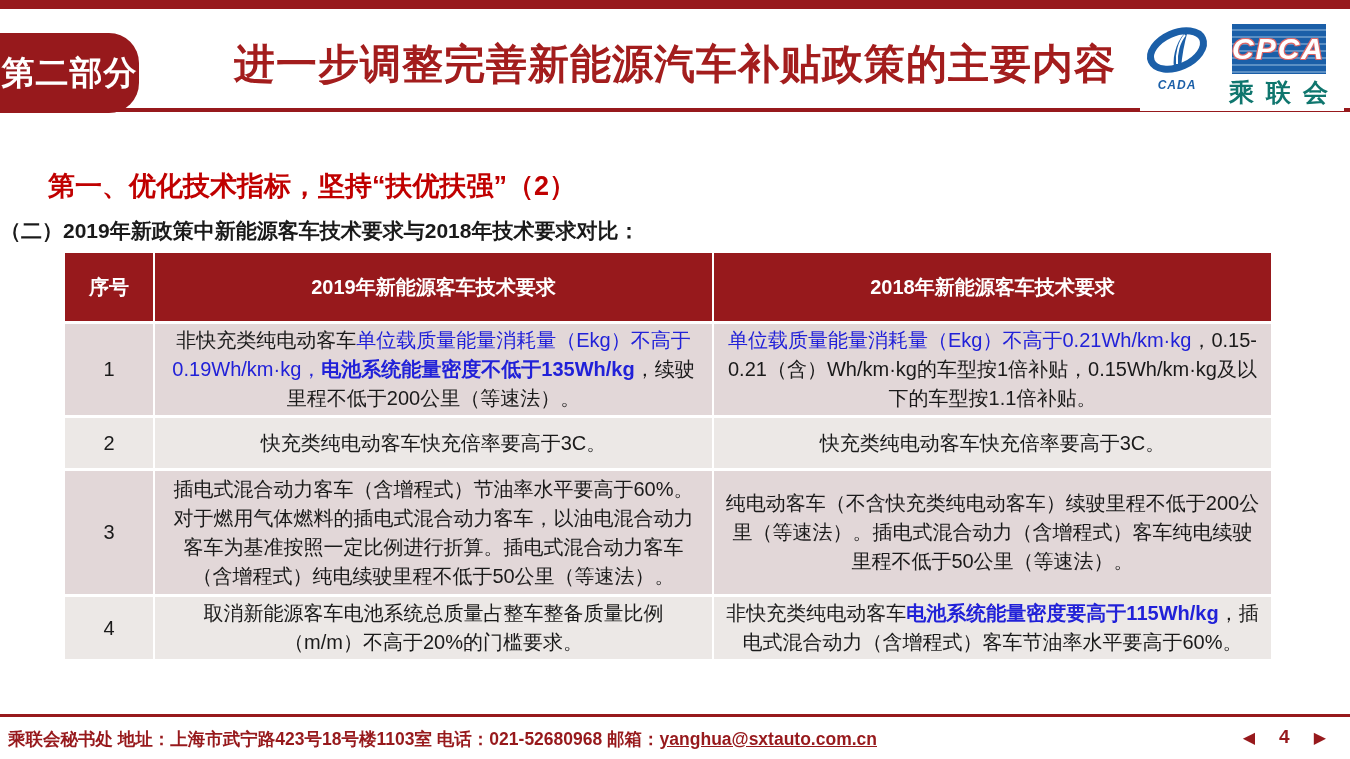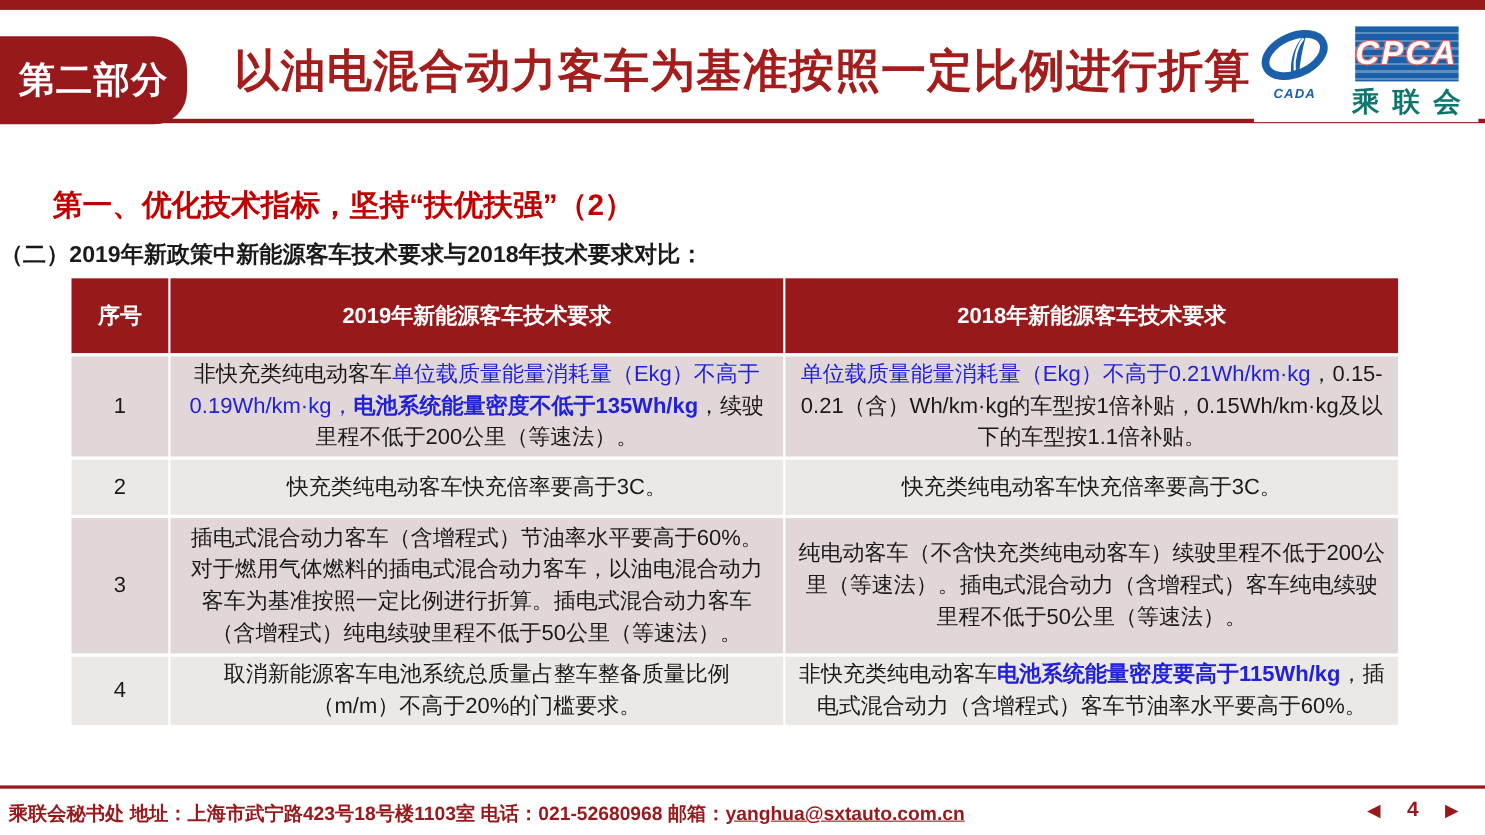--- a/index.html
+++ b/index.html
@@ -12,21 +12,21 @@
     --ink:#1A1A1A;
   }
   *{margin:0;padding:0;box-sizing:border-box;}
   html,body{background:#fff;}
   body{font-family:"Liberation Sans","DejaVu Sans",sans-serif;}
   .slide{position:relative;width:1350px;height:759px;background:#fff;overflow:hidden;}
 
   .topbar{position:absolute;left:0;top:0;width:1350px;height:9px;background:var(--dark-red);}
   .header-rule{position:absolute;left:0;top:108px;width:1350px;height:4px;background:var(--dark-red);}
 
-  .part-badge{position:absolute;left:0;top:33px;width:170px;height:80px;background:var(--dark-red);
+  .part-badge{position:absolute;left:0;top:33px;width:139px;height:80px;background:var(--dark-red);
     border-radius:0 30px 30px 0;color:#fff;font-size:33px;font-weight:bold;
     display:flex;align-items:center;justify-content:center;z-index:3;letter-spacing:1px;}
 
   .page-title{position:absolute;left:0;top:37px;width:1350px;text-align:center;
     color:var(--title-red);font-size:41px;font-weight:bold;white-space:nowrap;letter-spacing:1px;}
 
   .logo{position:absolute;right:6px;top:22px;display:flex;align-items:flex-start;gap:7px;z-index:4;background:#fff;padding:2px 4px;}
   .cada{display:flex;flex-direction:column;align-items:center;}
   .cada-text{color:#1B5FA8;font-size:12px;font-weight:bold;font-style:italic;letter-spacing:1px;margin-top:-4px;}
   .cpca{display:flex;flex-direction:column;align-items:center;}
@@ -67,21 +67,21 @@
 </head>
 <body>
 
 <div class="slide">
 
   <div class="topbar"></div>
   <div class="header-rule"></div>
 
   <div class="part-badge">第二部分</div>
 
-  <div class="page-title">以油电混合动力客车为基准按照一定比例进行折算</div>
+  <div class="page-title">进一步调整完善新能源汽车补贴政策的主要内容</div>
 
   <div class="logo">
     <div class="cada">
       <svg width="66" height="58" viewBox="0 0 66 58">
         <ellipse cx="33" cy="26" rx="28" ry="17" fill="none" stroke="#1B5FA8" stroke-width="7" transform="rotate(-24 33 26)"></ellipse>
         <path d="M30 44 C28 30 34 14 44 6 C40 20 38 32 37 44 Z" fill="#1B5FA8"></path>
         <path d="M33 40 C32 30 35 18 41 11" fill="none" stroke="#fff" stroke-width="2"></path>
       </svg>
       <div class="cada-text">CADA</div>
     </div>

